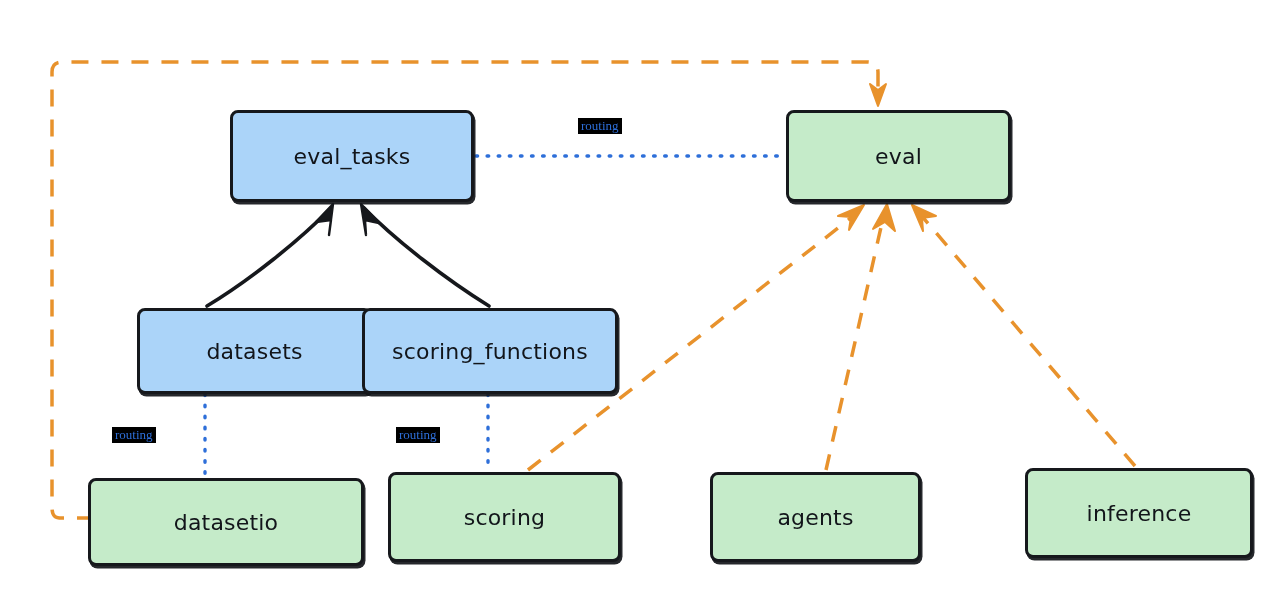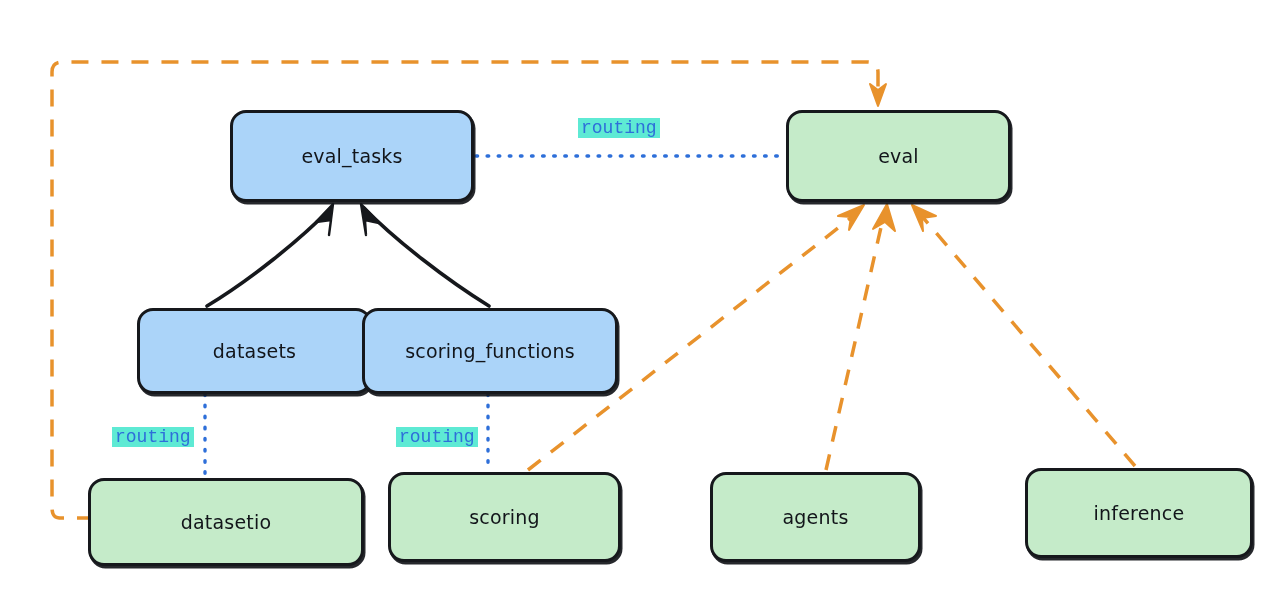--- a/index.html
+++ b/index.html
@@ -26,37 +26,37 @@
     width: 1280px;
     height: 596px;
   }
   .node {
     position: absolute;
     box-sizing: border-box;
     display: flex;
     align-items: center;
     justify-content: center;
     border: 3.2px solid #16181c;
-    border-radius: 16px;
+    border-radius: 8px;
     font-family: "DejaVu Sans", sans-serif;
-    font-size: 19px;
+    font-size: 22px;
     color: #12151a;
     letter-spacing: 0.2px;
     box-shadow: 1.5px 2.5px 0 rgba(20,22,26,0.92);
     white-space: nowrap;
   }
   .node.blue { background: #abd4f9; }
   .node.green { background: #c5ebc9; }
   .edge-label {
     position: absolute;
-    font-family: Liberation Mono, monospace;
-    font-size: 18px;
+    font-family: Liberation Serif, serif;
+    font-size: 13px;
     color: #2e6fd9;
     white-space: nowrap;
-    background: #5eead4;
+    background: #000000;
     padding: 0 3px;
   }
 </style>
 </head>
 <body>
 
 <div id="canvas">
 
   <svg id="edges" viewBox="0 0 1280 596" xmlns="http://www.w3.org/2000/svg">
 

